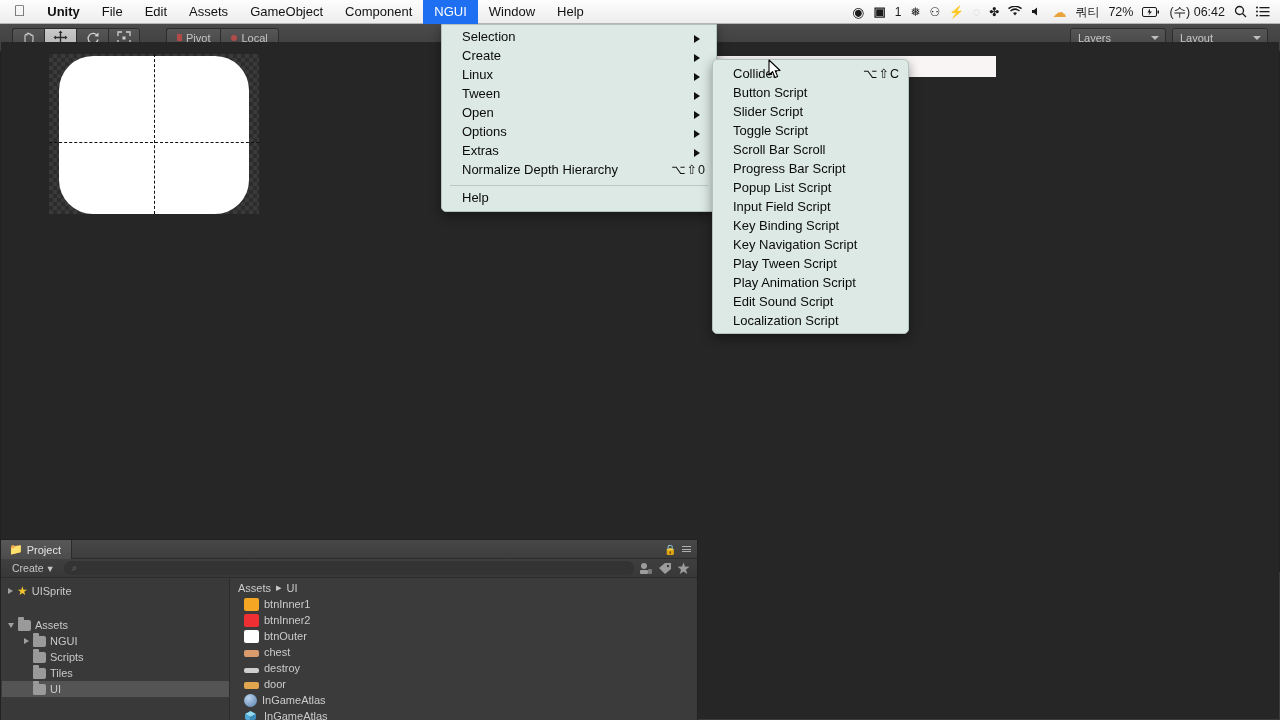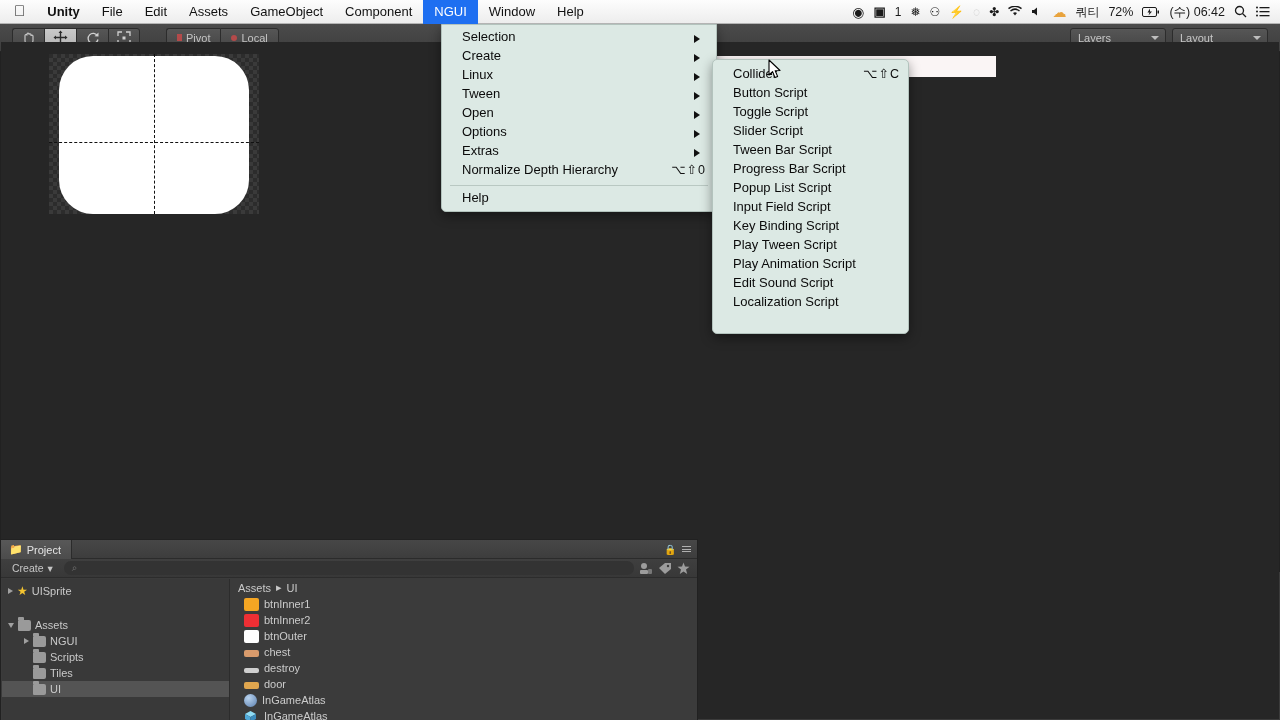--- a/index.html
+++ b/index.html
@@ -874,39 +874,42 @@
 
 <div id="attach-submenu">
   <div class="sub-row">
     <span>Collider</span>
     <span class="shortcut">⌥⇧C</span>
   </div>
   <div class="sub-row">
     <span>Button Script</span>
   </div>
   <div class="sub-row">
+    <span>Slider Script</span>
+  </div>
+  <div class="sub-row">
     <span>Toggle Script</span>
   </div>
   <div class="sub-row">
-    <span>Slider Script</span>
-  </div>
-  <div class="sub-row">
-    <span>Tween Bar Script</span>
+    <span>Scroll Bar Scroll</span>
   </div>
   <div class="sub-row">
     <span>Progress Bar Script</span>
   </div>
   <div class="sub-row">
     <span>Popup List Script</span>
   </div>
   <div class="sub-row">
     <span>Input Field Script</span>
   </div>
   <div class="sub-row">
     <span>Key Binding Script</span>
+  </div>
+  <div class="sub-row">
+    <span>Key Navigation Script</span>
   </div>
   <div class="sub-row">
     <span>Play Tween Script</span>
   </div>
   <div class="sub-row">
     <span>Play Animation Script</span>
   </div>
   <div class="sub-row">
     <span>Edit Sound Script</span>
   </div>

